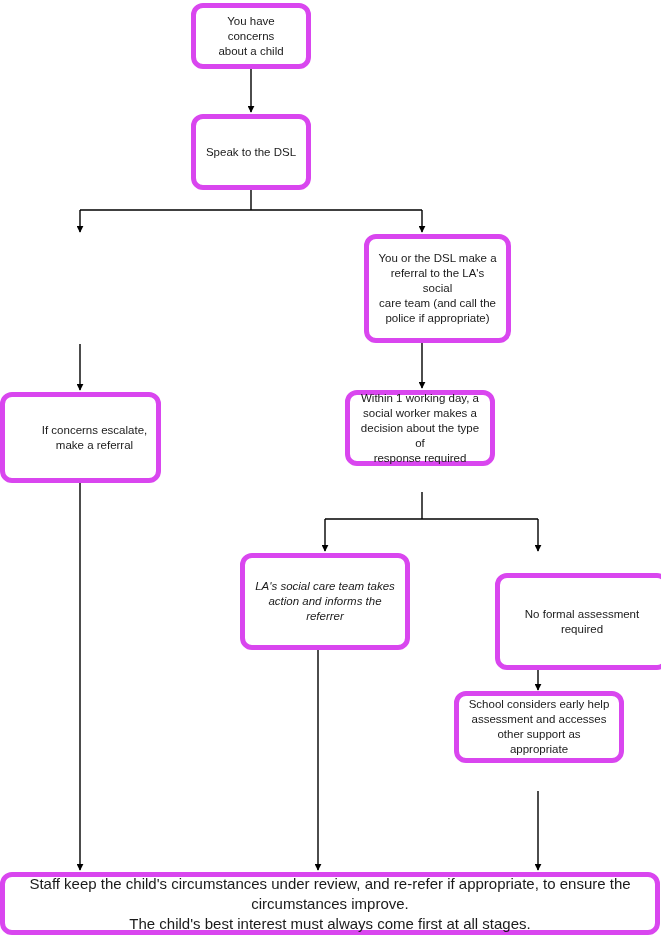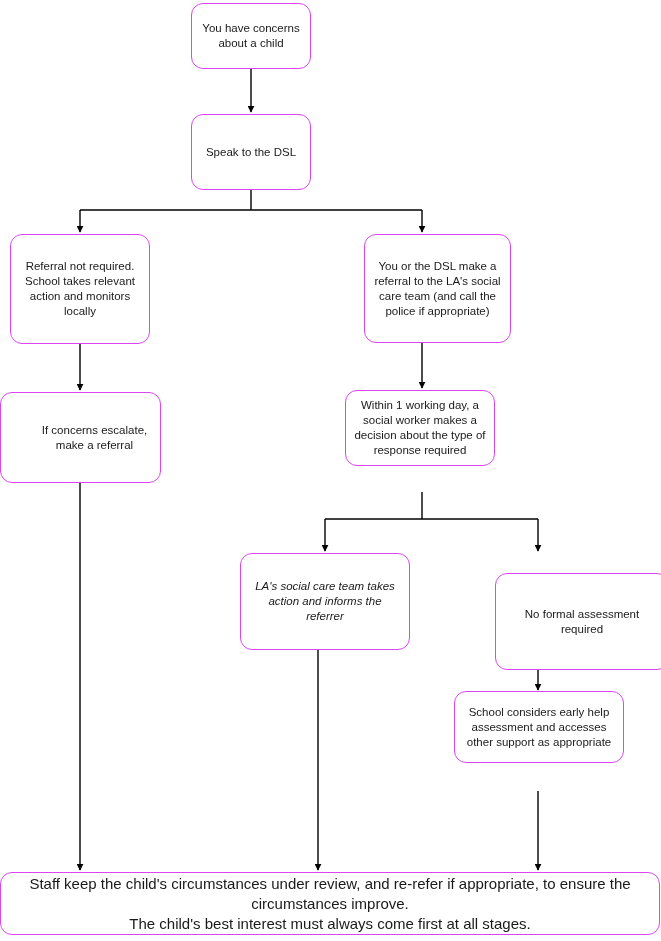--- a/index.html
+++ b/index.html
@@ -19,21 +19,21 @@
     position: absolute;
     left: 0;
     top: 0;
     width: 661px;
     height: 941px;
     pointer-events: none;
   }
   .node {
     position: absolute;
     box-sizing: border-box;
-    border: 1px solid #d946ef;
+    border: 5px solid #d946ef;
     border-radius: 12px;
     background: #ffffff;
     display: flex;
     align-items: center;
     justify-content: center;
     text-align: center;
     color: #1a1a1a;
     font-size: 11.5px;
     line-height: 15px;
     padding: 4px 8px;
@@ -88,26 +88,20 @@
 
   <div class="node" style="left:191px; top:3px; width:120px; height:66px;">
     <span class="label">You have concerns
 about a child</span>
   </div>
 
   <div class="node" style="left:191px; top:114px; width:120px; height:76px;">
     <span class="label">Speak to the DSL</span>
   </div>
 
-  <div class="node" style="left:10px; top:234px; width:140px; height:110px;">
-    <span class="label">Referral not required.
-School takes relevant
-action and monitors
-locally</span>
-  </div>
 
   <div class="node" style="left:364px; top:234px; width:147px; height:109px;">
     <span class="label">You or the DSL make a
 referral to the LA's social
 care team (and call the
 police if appropriate)</span>
   </div>
 
   <div class="node" style="left:0px; top:392px; width:161px; height:91px;padding-left:36px;">
     <span class="label">If concerns escalate,

